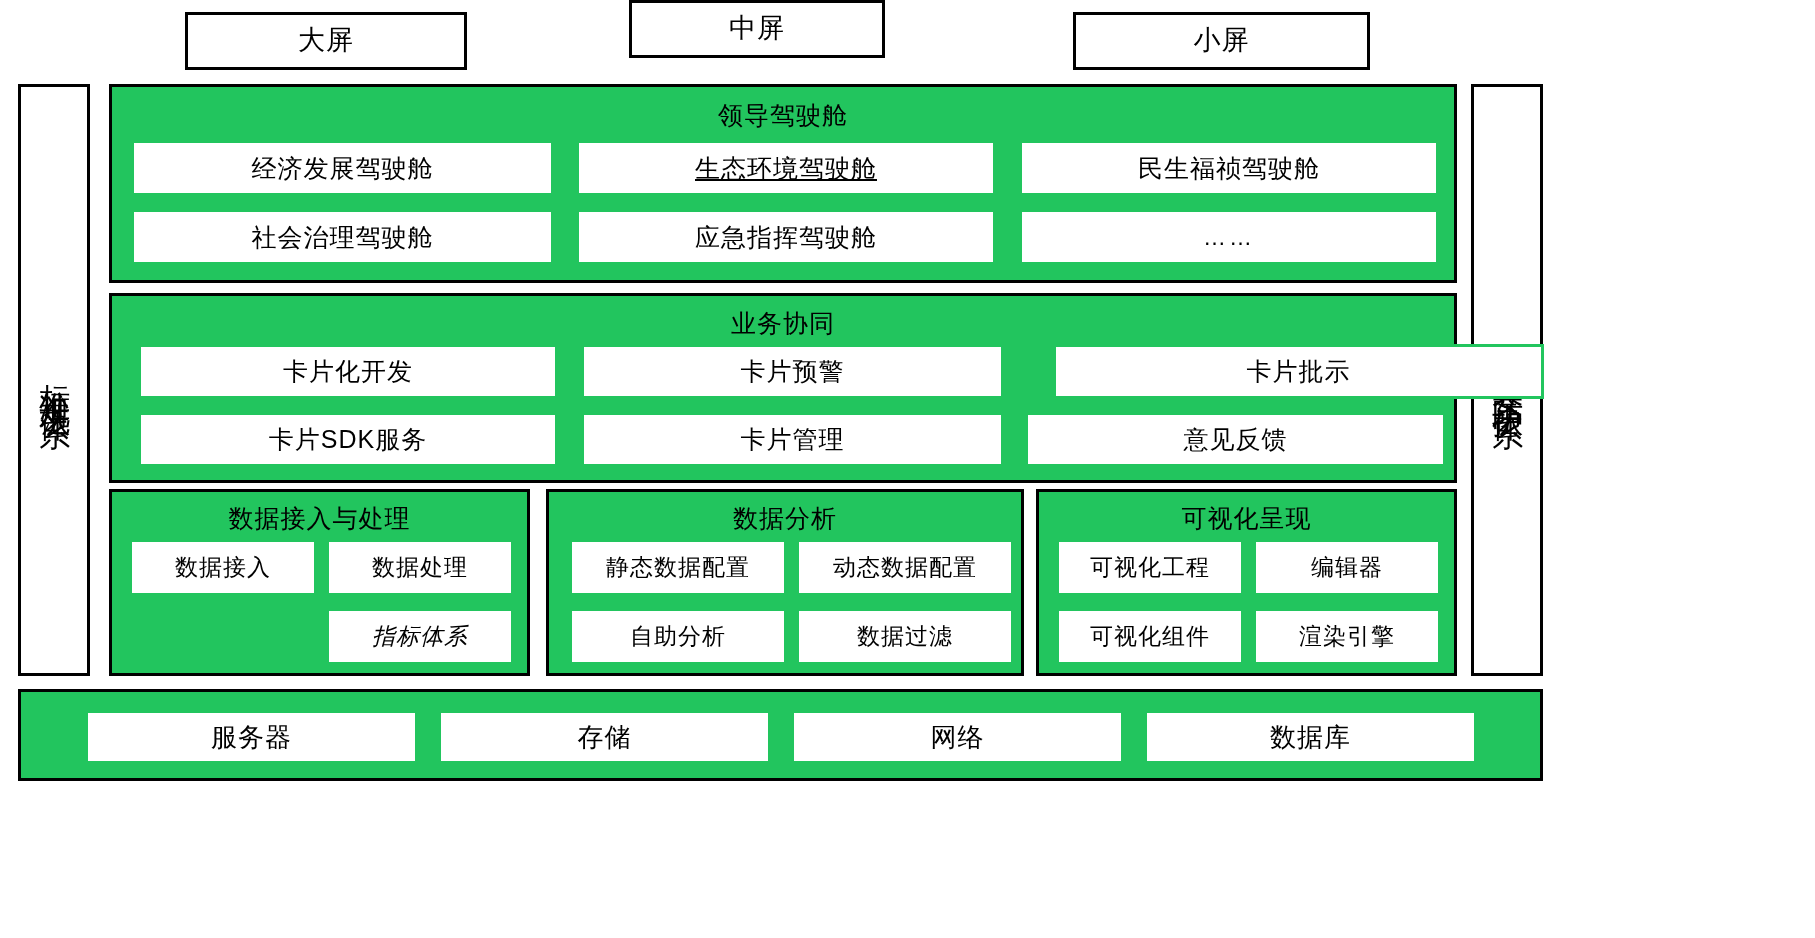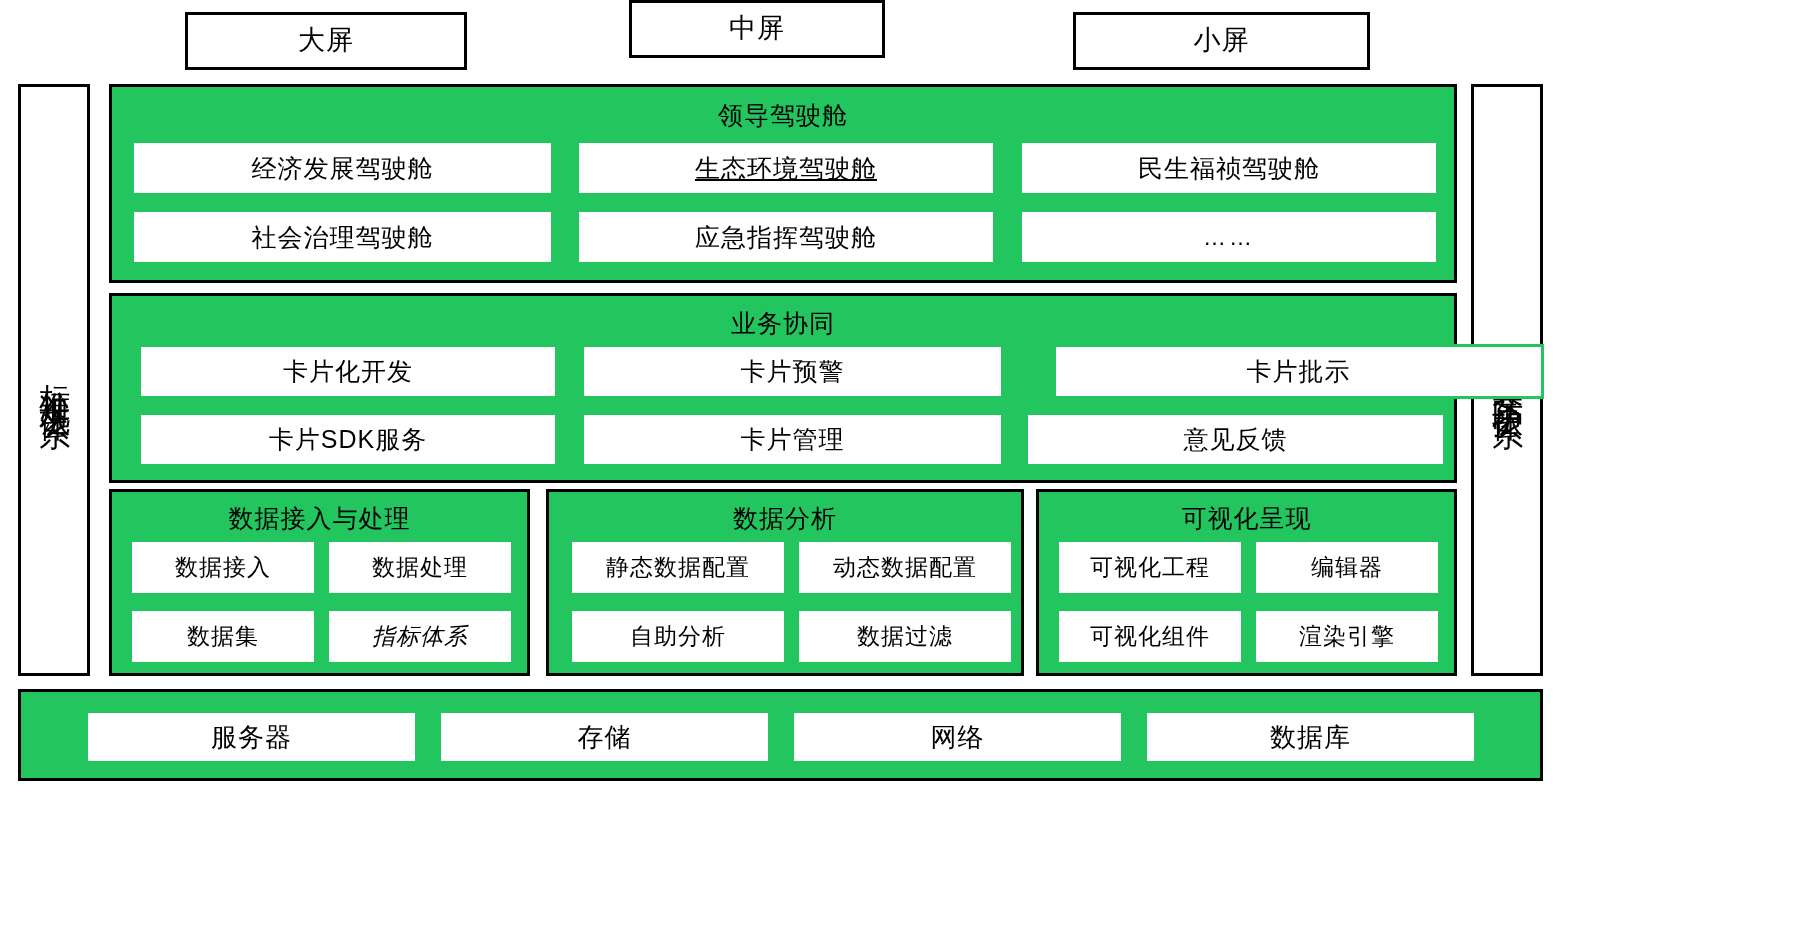--- a/index.html
+++ b/index.html
@@ -165,23 +165,20 @@
   </div>
 
   <div class="section" style="left:109px; top:489px; width:421px; height:187px;">
     <div class="section-title" style="top:10px;">数据接入与处理</div>
     <div class="tile small" style="left:17px; top:47px; width:188px; height:57px;">
       <span>数据接入</span>
     </div>
     <div class="tile small" style="left:214px; top:47px; width:188px; height:57px;">
       <span>数据处理</span>
     </div>
-    <div class="tile small" style="left:17px; top:116px; width:188px; height:57px;">
-      <span>数据集</span>
-    </div>
     <div class="tile small" style="left:214px; top:116px; width:188px; height:57px;font-style:italic;">
       <span>指标体系</span>
     </div>
   </div>
 
   <div class="section" style="left:538px; top:489px; width:478px; height:187px;margin-left:8px;">
     <div class="section-title" style="top:10px;">数据分析</div>
     <div class="tile small" style="left:20px; top:47px; width:218px; height:57px;">
       <span>静态数据配置</span>
     </div>

